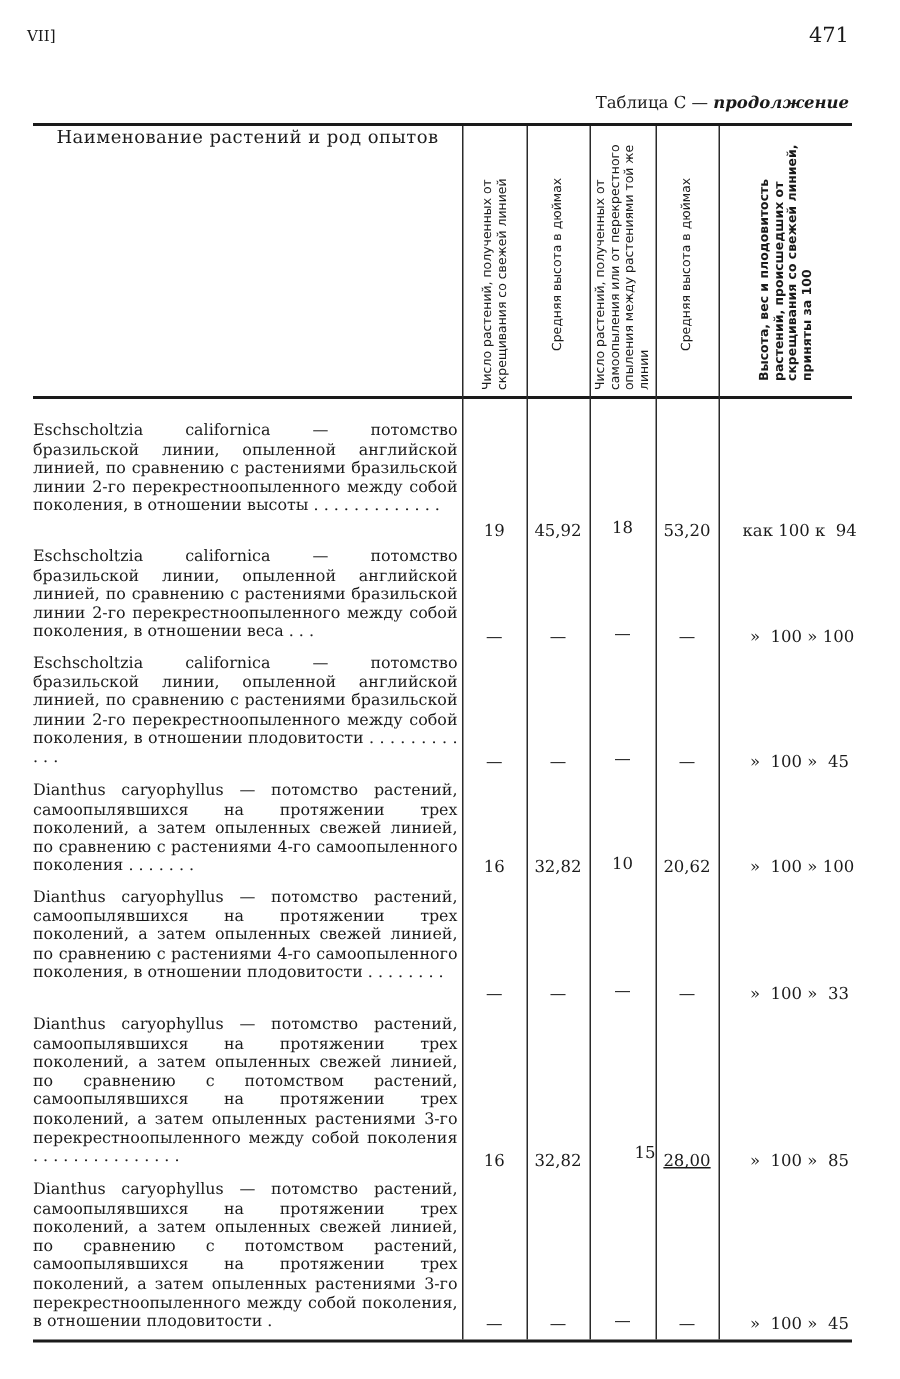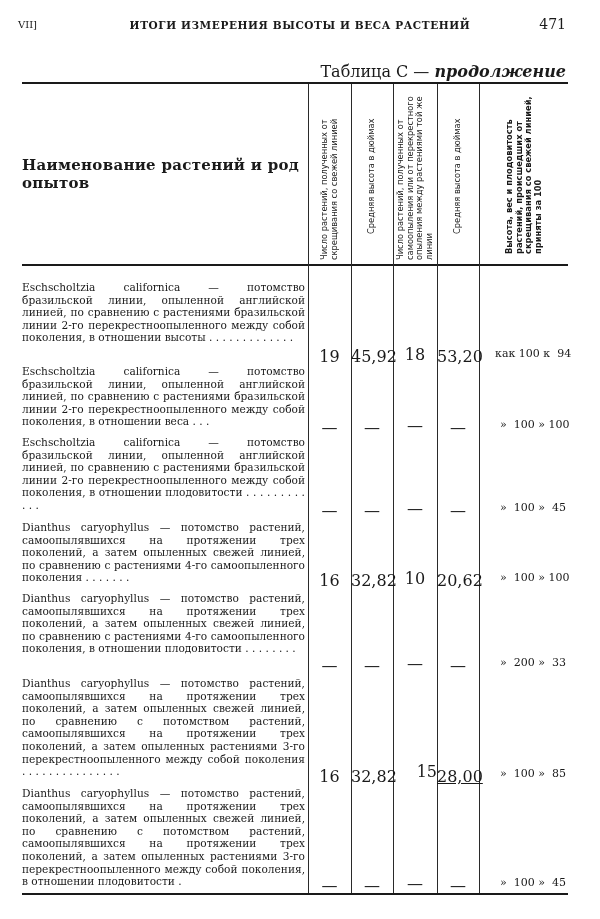--- a/index.html
+++ b/index.html
@@ -4,48 +4,47 @@
 <style>
   html, body { margin: 0; padding: 0; background: #fff; }
   body {
     width: 600px; height: 919px; position: relative; overflow: hidden;
     font-family: "DejaVu Serif", "Liberation Serif", serif; color: #1a1a1a;
   }
   .running-head { position: absolute; top: 16px; left: 0; width: 600px; height: 20px; }
   .rh-left { position: absolute; left: 18px; top: 3px; font-size: 10px; }
   .rh-title { position: absolute; left: 0; width: 600px; text-align: center; top: 3px; font-size: 10.5px; font-weight: bold; letter-spacing: 0.6px; }
   .rh-page { position: absolute; right: 34px; top: 0; font-size: 14px; }
-  .table-caption { position: absolute; top: 62px; right: 34px; font-size: 16px; }
+  .table-caption { position: absolute; top: 62px; right: 34px; font-size: 11px; }
   .table-caption i { font-style: italic; font-weight: bold; }
   .rule { position: absolute; left: 22px; width: 546px; background: #1a1a1a; }
   .rule-top { top: 82px; height: 2px; }
   .rule-head { top: 264px; height: 1.5px; }
   .rule-bottom { top: 893px; height: 2px; }
   .vline { position: absolute; width: 1px; background: #2a2a2a; }
   .head-cell { position: absolute; top: 84px; height: 180px; }
-  .head-main { left: 22px; width: 286px; display: flex; align-items: center; justify-content: center; font-size: 15px; font-weight: bold; letter-spacing: 0.3px; }
+  .head-main { left: 22px; width: 286px; display: flex; justify-content: center; font-size: 12px; font-weight: normal; letter-spacing: 0.3px; }
   .rot {
     position: absolute; left: 50%; top: 50%;
     transform: translate(-50%, -50%) rotate(-90deg);
     width: 172px; font-size: 8.3px; line-height: 9.6px; text-align: left;
     font-family: "DejaVu Sans", "Liberation Sans", sans-serif;
   }
   .row-text {
     position: absolute; left: 22px; width: 283px;
     font-size: 10.6px; line-height: 12.6px; text-align: justify;
   }
-  .num { position: absolute; font-size: 16px; text-align: center; }
+  .num { position: absolute; font-size: 11px; text-align: center; }
   .ratio { position: absolute; font-size: 11px; white-space: pre; }
 </style>
 </head>
 <body>
 
 <div class="running-head">
   <span class="rh-left">VII]</span>
-  <span class="rh-title">ИТОГИ ИЗМЕРЕНИЯ ВЫСОТЫ И ВЕСА РАСТЕНИЙ</span>
   <span class="rh-page">471</span>
 </div>
 
 <div class="table-caption">
   <span>Таблица С —</span>
   <i>продолжение</i>
 </div>
 
 <div>
   <div class="rule rule-top"></div>
@@ -112,21 +111,21 @@
     <div class="num" style="left:437px; width:42px; top:571px;">20,62</div>
     <div class="ratio" style="left:500px; top:571px;">»  100 » 100</div>
   </div>
 
   <div>
     <div class="row-text" style="top:592px;">Dianthus caryophyllus — потомство растений, самоопылявшихся на протяжении трех поколений, а затем опыленных свежей линией, по сравнению с растениями 4-го самоопыленного поколения, в отношении плодовитости . . . . . . . .</div>
     <div class="num" style="left:308px; width:43px; top:656px;">—</div>
     <div class="num" style="left:351px; width:42px; top:656px;">—</div>
     <div class="num" style="left:393px; width:44px; top:654px;">—</div>
     <div class="num" style="left:437px; width:42px; top:656px;">—</div>
-    <div class="ratio" style="left:500px; top:656px;">»  200 »  33</div>
+    <div class="ratio" style="left:500px; top:656px;">»  100 »  33</div>
   </div>
 
   <div>
     <div class="row-text" style="top:677px;">Dianthus caryophyllus — потомство растений, самоопылявшихся на протяжении трех поколений, а затем опыленных свежей линией, по сравнению с потомством растений, самоопылявшихся на протяжении трех поколений, а затем опыленных растениями 3-го перекрестноопыленного между собой поколения . . . . . . . . . . . . . . .</div>
     <div class="num" style="left:308px; width:43px; top:767px;">16</div>
     <div class="num" style="left:351px; width:42px; top:767px;">32,82</div>
     <div class="num" style="left:393px; width:44px; top:762px;text-align:right;">15</div>
     <div class="num" style="left:437px; width:42px; top:767px;text-decoration:underline;">28,00</div>
     <div class="ratio" style="left:500px; top:767px;">»  100 »  85</div>
   </div>

